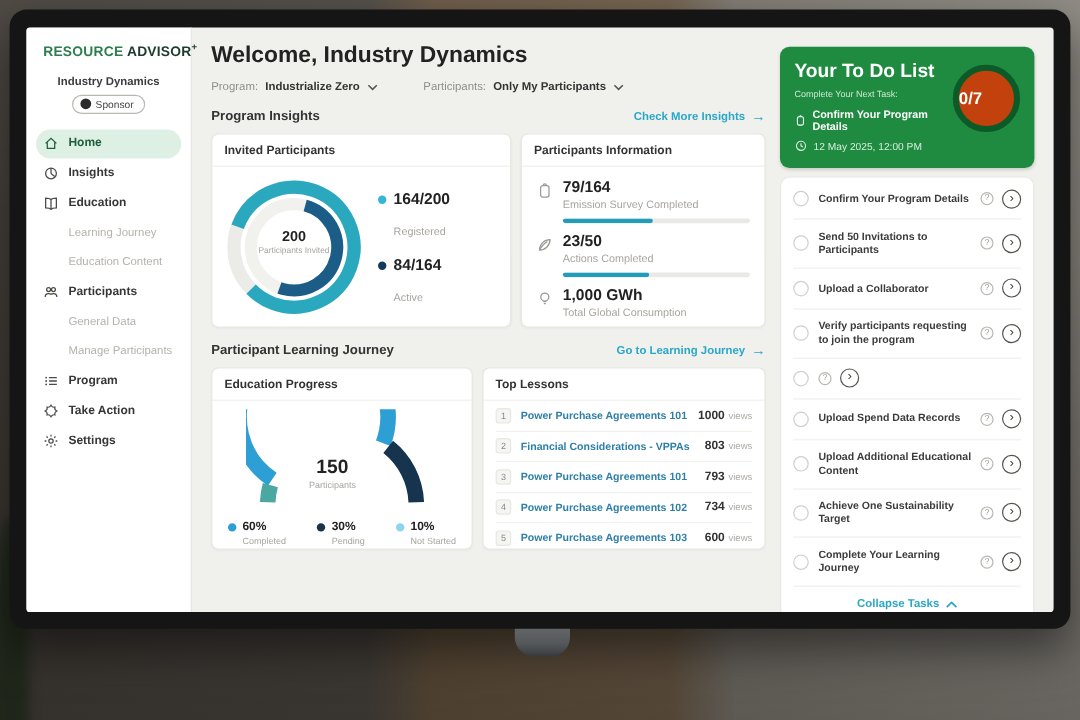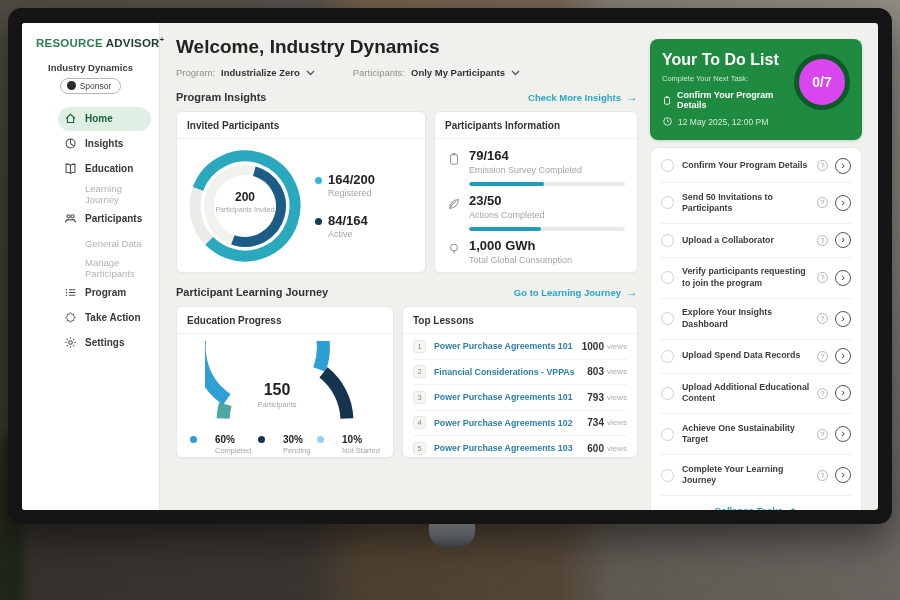--- a/index.html
+++ b/index.html
@@ -13,21 +13,21 @@
 
   
   .sidebar{position:absolute;left:0;top:0;bottom:0;width:138px;background:#fff;border-right:1px solid #e6e6e2;padding-top:12px;box-sizing:border-box;}
   .logo{padding-left:14px;font-size:11.5px;font-weight:bold;letter-spacing:.2px;white-space:nowrap;}
   .logo .p1{color:#2e7d4f;}
   .logo .p2{color:#1d3b2e;margin-left:3px;}
   .logo .plus{color:#1d3b2e;font-size:8px;vertical-align:super;}
   .org{margin-top:13px;text-align:center;font-size:9.5px;font-weight:bold;color:#3c3c3c;}
   .badge{margin:5px auto 0;width:fit-content;display:flex;align-items:center;gap:4px;border:1px solid #b9b9b4;border-radius:10px;padding:2px 9px 2px 6px;font-size:8.5px;color:#444;background:#fff;cursor:pointer;}
   .badge-dot{width:9px;height:9px;border-radius:50%;background:#2b2b2b;}
-  .nav{margin-top:13px;padding-left:28px;}
+  .nav{margin-top:13px;}
   .nav-item{display:flex;align-items:center;gap:8px;height:24px;margin:1px 8px;padding:0 6px;border-radius:12px;font-size:10px;font-weight:bold;color:#373737;cursor:pointer;}
   .nav-item svg{stroke:#4a4a46;flex:0 0 13px;}
   .nav-item.active{background:#def0e3;color:#1d5e3c;}
   .nav-item.active svg{stroke:#1d5e3c;}
   .nav-sub{display:flex;align-items:center;height:24px;margin:0 8px;padding-left:27px;font-size:9.5px;color:#b5b2ad;cursor:pointer;}
 
   
   .main{position:absolute;left:138px;top:0;right:0;bottom:0;padding:13px 240px 0 16px;box-sizing:border-box;}
   .page-title{font-size:19px;font-weight:bold;color:#222;}
   .filters{display:flex;align-items:center;gap:38px;margin-top:9px;}
@@ -47,39 +47,39 @@
   .donut-wrap{position:relative;width:124px;height:124px;flex:0 0 124px;}
   .donut-center{position:absolute;left:27px;right:27px;top:46px;text-align:center;}
   .donut-center .v{font-size:12px;font-weight:bold;color:#222;}
   .donut-center .l{font-size:7px;color:#a8a5a0;line-height:1.25;margin-top:2px;}
   .dlegend{display:flex;flex-direction:column;gap:16px;}
   .dleg-item{display:flex;gap:6px;align-items:flex-start;}
   .dleg-dot{width:7px;height:7px;border-radius:50%;margin-top:4px;flex:0 0 7px;}
   .dleg-dot.registered{background:#35b6d8;}
   .dleg-dot.active{background:#14395a;}
   .dleg-value{font-size:13px;font-weight:bold;color:#222;line-height:1.1;}
-  .dleg-label{font-size:9px;color:#a8a5a0;margin-top:1px;}
+  .dleg-label{font-size:9px;color:#a8a5a0;margin-top:15px;}
 
   .card-pinfo{flex:1;height:162px;}
   .stats{padding:7px 12px 0;}
   .stat{display:flex;gap:8px;align-items:flex-start;padding-top:3px;}
   .stat-icon{width:14px;flex:0 0 14px;padding-top:3px;}
   .stat-icon svg{stroke:#9a9a94;}
   .stat-value{font-size:13px;font-weight:bold;color:#222;line-height:1.15;}
   .stat-label{font-size:9px;color:#a8a5a0;margin-top:1px;}
   .pbar{height:4px;background:#e9e9e5;border-radius:2px;margin:7px 0 5px 22px;overflow:hidden;}
   .pfill{height:4px;background:#1f9dbb;border-radius:2px;width:0;}
 
   .card-edu{width:218px;height:152px;}
   .gauge-wrap{position:relative;width:160px;height:86px;margin:7px auto 0;}
   .gauge-center{position:absolute;left:0;right:16px;top:40px;text-align:center;}
   .gauge-center .v{font-size:16px;font-weight:bold;color:#222;}
   .gauge-center .l{font-size:7.5px;color:#a8a5a0;margin-top:1px;}
   .glegend{display:flex;justify-content:space-between;padding:7px 13px 0;}
-  .gleg-item{display:flex;gap:18px;align-items:flex-start;}
+  .gleg-item{display:flex;gap:5px;align-items:flex-start;}
   .gleg-dot{width:7px;height:7px;border-radius:50%;margin-top:2px;flex:0 0 7px;}
   .gleg-dot.g0{background:#2e9fd4;}
   .gleg-dot.g1{background:#16344d;}
   .gleg-dot.g2{background:#8fd4ef;}
   .gleg-pct{font-size:10px;font-weight:bold;color:#222;line-height:1.1;}
   .gleg-label{font-size:7.5px;color:#a8a5a0;margin-top:1px;}
 
   .card-lessons{flex:1;height:152px;}
   .lessons-list{padding:0 10px;}
   .lesson{display:flex;align-items:center;height:24.5px;border-bottom:1px solid #f1f1ee;}
@@ -89,21 +89,21 @@
   .lviews-v{font-size:10px;font-weight:bold;color:#333;}
   .lviews-s{font-size:8px;color:#b0ada8;margin-left:3px;}
 
   
   .right{position:absolute;top:16px;right:16px;width:212px;}
   .todo-card{background:#1f8b40;border-radius:8px;padding:12px 12px 13px;position:relative;color:#fff;box-shadow:0 1px 3px rgba(0,0,0,.15);}
   .todo-title{font-size:16px;font-weight:bold;}
   .todo-sub{font-size:7.5px;color:#cde9d2;margin-top:5px;}
   .todo-task{display:flex;gap:5px;align-items:center;font-size:9px;font-weight:bold;margin-top:7px;width:132px;}
   .todo-date{display:flex;gap:5px;align-items:center;font-size:8.5px;color:#d6ecdb;margin-top:6px;text-align:center;}
-  .todo-ring{position:absolute;right:12px;top:15px;width:56px;height:56px;border-radius:50%;background:#d946ef;border:5px solid #0b5a27;display:flex;align-items:center;justify-content:center;font-size:14px;font-weight:bold;box-sizing:border-box;cursor:default;}
+  .todo-ring{position:absolute;right:12px;top:15px;width:56px;height:56px;border-radius:50%;background:#c2410c;border:5px solid #0b5a27;display:flex;align-items:center;font-size:14px;font-weight:bold;box-sizing:border-box;cursor:default;}
   .tasks-card{margin-top:7px;background:#fff;border-radius:8px;border:1px solid #e7e7e3;padding:1px 10px 0;}
   .task-row{display:flex;align-items:center;padding:8.5px 0;border-bottom:1px solid #efefec;cursor:pointer;}
   .task-check{flex:0 0 13px;width:13px;height:13px;border:1.5px solid #cfcfca;border-radius:50%;margin-right:8px;box-sizing:border-box;}
   .task-label{flex:1;font-size:8.8px;font-weight:bold;color:#3c3c3c;line-height:1.3;padding-right:3px;}
   .task-help{flex:0 0 11px;width:11px;height:11px;border:1px solid #b8b8b2;border-radius:50%;color:#9a9a94;font-size:7px;display:flex;align-items:center;justify-content:center;margin-right:7px;box-sizing:border-box;}
   .task-go{flex:0 0 16px;width:16px;height:16px;border:1.3px solid #55554f;border-radius:50%;color:#3a3a36;font-size:11px;line-height:13px;text-align:center;box-sizing:border-box;}
   .collapse{display:flex;align-items:center;justify-content:center;gap:5px;padding:9px 0 10px;font-size:9.5px;font-weight:bold;color:#2aa7c7;cursor:pointer;}
 </style>
 </head>
 <body>
@@ -138,20 +138,23 @@
             <span>Insights</span>
           </div>
           <div class="nav-item">
             <svg width="13" height="13" viewBox="0 0 16 16" fill="none" stroke-width="1.3">
                 <path d="M8 4 C7 2.9 5.5 2.6 2.5 2.6 V12.6 C5.5 12.6 7 12.9 8 14 C9 12.9 10.5 12.6 13.5 12.6 V2.6 C10.5 2.6 9 2.9 8 4 Z M8 4 V14"></path>
               </svg>
             <span>Education</span>
           </div>
           <div class="nav-sub">
               <span>Learning Journey</span>
+            </div>
+          <div class="nav-sub">
+              <span>Education Content</span>
             </div>
           <div class="nav-item">
             <svg width="13" height="13" viewBox="0 0 16 16" fill="none" stroke-width="1.3">
                 <circle cx="5.5" cy="5.3" r="2"></circle>
                 <circle cx="10.5" cy="5.3" r="2"></circle>
                 <path d="M2 13 C2 10.5 4 9.4 5.5 9.4 C7 9.4 8 10 8 10 C8 10 9 9.4 10.5 9.4 C12 9.4 14 10.5 14 13"></path>
               </svg>
             <span>Participants</span>
           </div>
           <div class="nav-sub">
@@ -434,21 +437,20 @@
 
               <div class="task-row">
                 <span class="task-check"></span>
                 <span class="task-label">Verify participants requesting to join the program</span>
                 <span class="task-help">?</span>
                 <span class="task-go">›</span>
               </div>
 
               <div class="task-row">
                 <span class="task-check"></span>
-                <span class="task-label">Explore Your Insights Dashboard</span>
                 <span class="task-help">?</span>
                 <span class="task-go">›</span>
               </div>
 
               <div class="task-row">
                 <span class="task-check"></span>
                 <span class="task-label">Upload Spend Data Records</span>
                 <span class="task-help">?</span>
                 <span class="task-go">›</span>
               </div>

